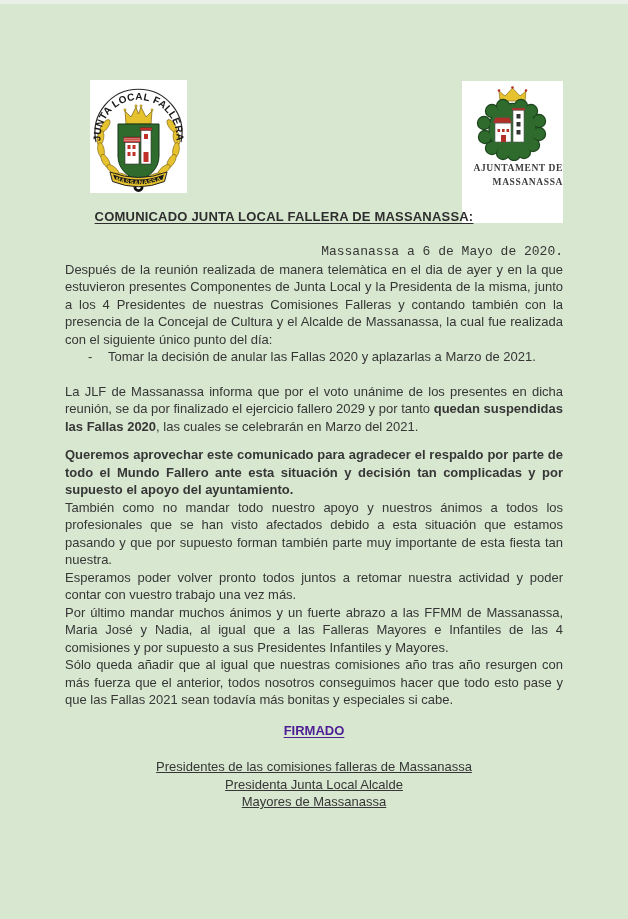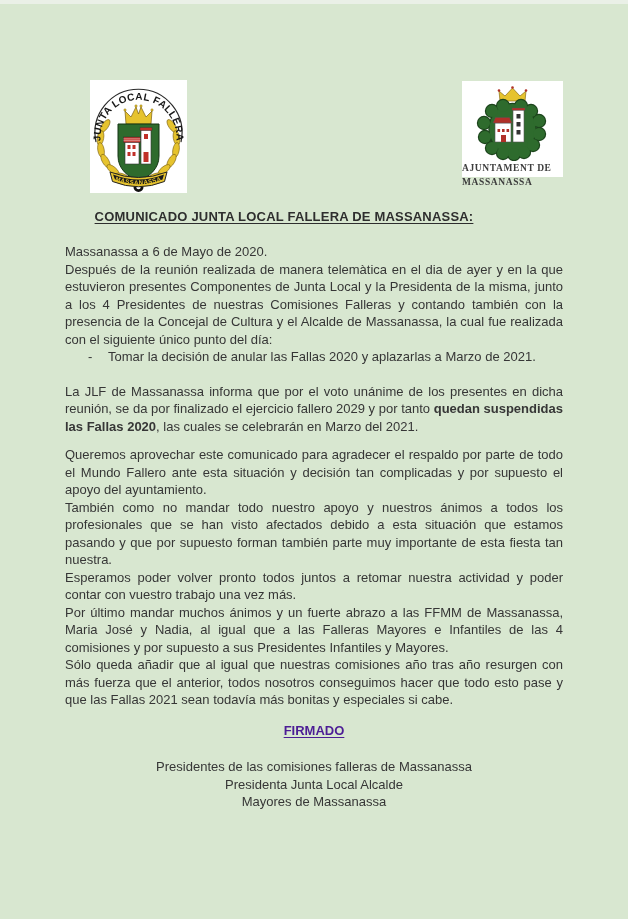--- a/index.html
+++ b/index.html
@@ -24,22 +24,22 @@
     position:absolute;
     background:#ffffff;
     box-sizing:border-box;
   }
   .logo-left{
     left:90px;top:80px;
     width:97px;height:113px;
   }
   .logo-right{
     left:462px;top:81px;
-    width:101px;height:96px;
-    text-align:left;
+    width:101px;height:142px;
+    text-align:right;
   }
   .logo-right .crest{
     display:block;
     margin:2px auto 0 auto;
   }
   .ayto-caption{
     font-family:"Liberation Serif", serif;
     font-weight:600;
     font-size:9.5px;
     line-height:13px;
@@ -62,23 +62,23 @@
   .doc-body{
     position:absolute;
     top:243px;left:65px;
     width:498px;
     font-size:13px;
     line-height:17.5px;
     color:#363636;
     text-align:justify;
   }
   .doc-body p{margin:0;}
-  .date-line{text-align:left;margin:0 0 16px 0;}
+  .date-line{text-align:right;margin:0 0 16px 0;font-family:Liberation Mono, monospace;}
   .gap-top{margin-top:17px !important;}
-  .gap-top-sm{margin-top:11px !important;}
+  .gap-top-sm{margin-top:11px !important;font-weight:bold;}
   .bullet-row{
     display:flex;
     text-align:left;
   }
   .bullet-row .dash{
     margin-left:23px;
     width:20px;
     flex:0 0 auto;
   }
   .signed-heading{
@@ -86,21 +86,21 @@
     text-align:center;
     font-weight:bold;
     text-decoration:underline;
     text-underline-offset:2px;
     color:#4c1d95;
   }
   .signed-block{
     margin-top:19px !important;
     text-align:center;
   }
-  .signed-block div{line-height:17.5px;}
+  .signed-block div{line-height:17.5px;text-decoration:underline;}
 </style>
 </head>
 <body>
 
 <div class="page">
   <div class="top-strip"></div>
 
   <div class="logo-box logo-left">
     <svg width="97" height="113" viewBox="0 0 97 113">
 

